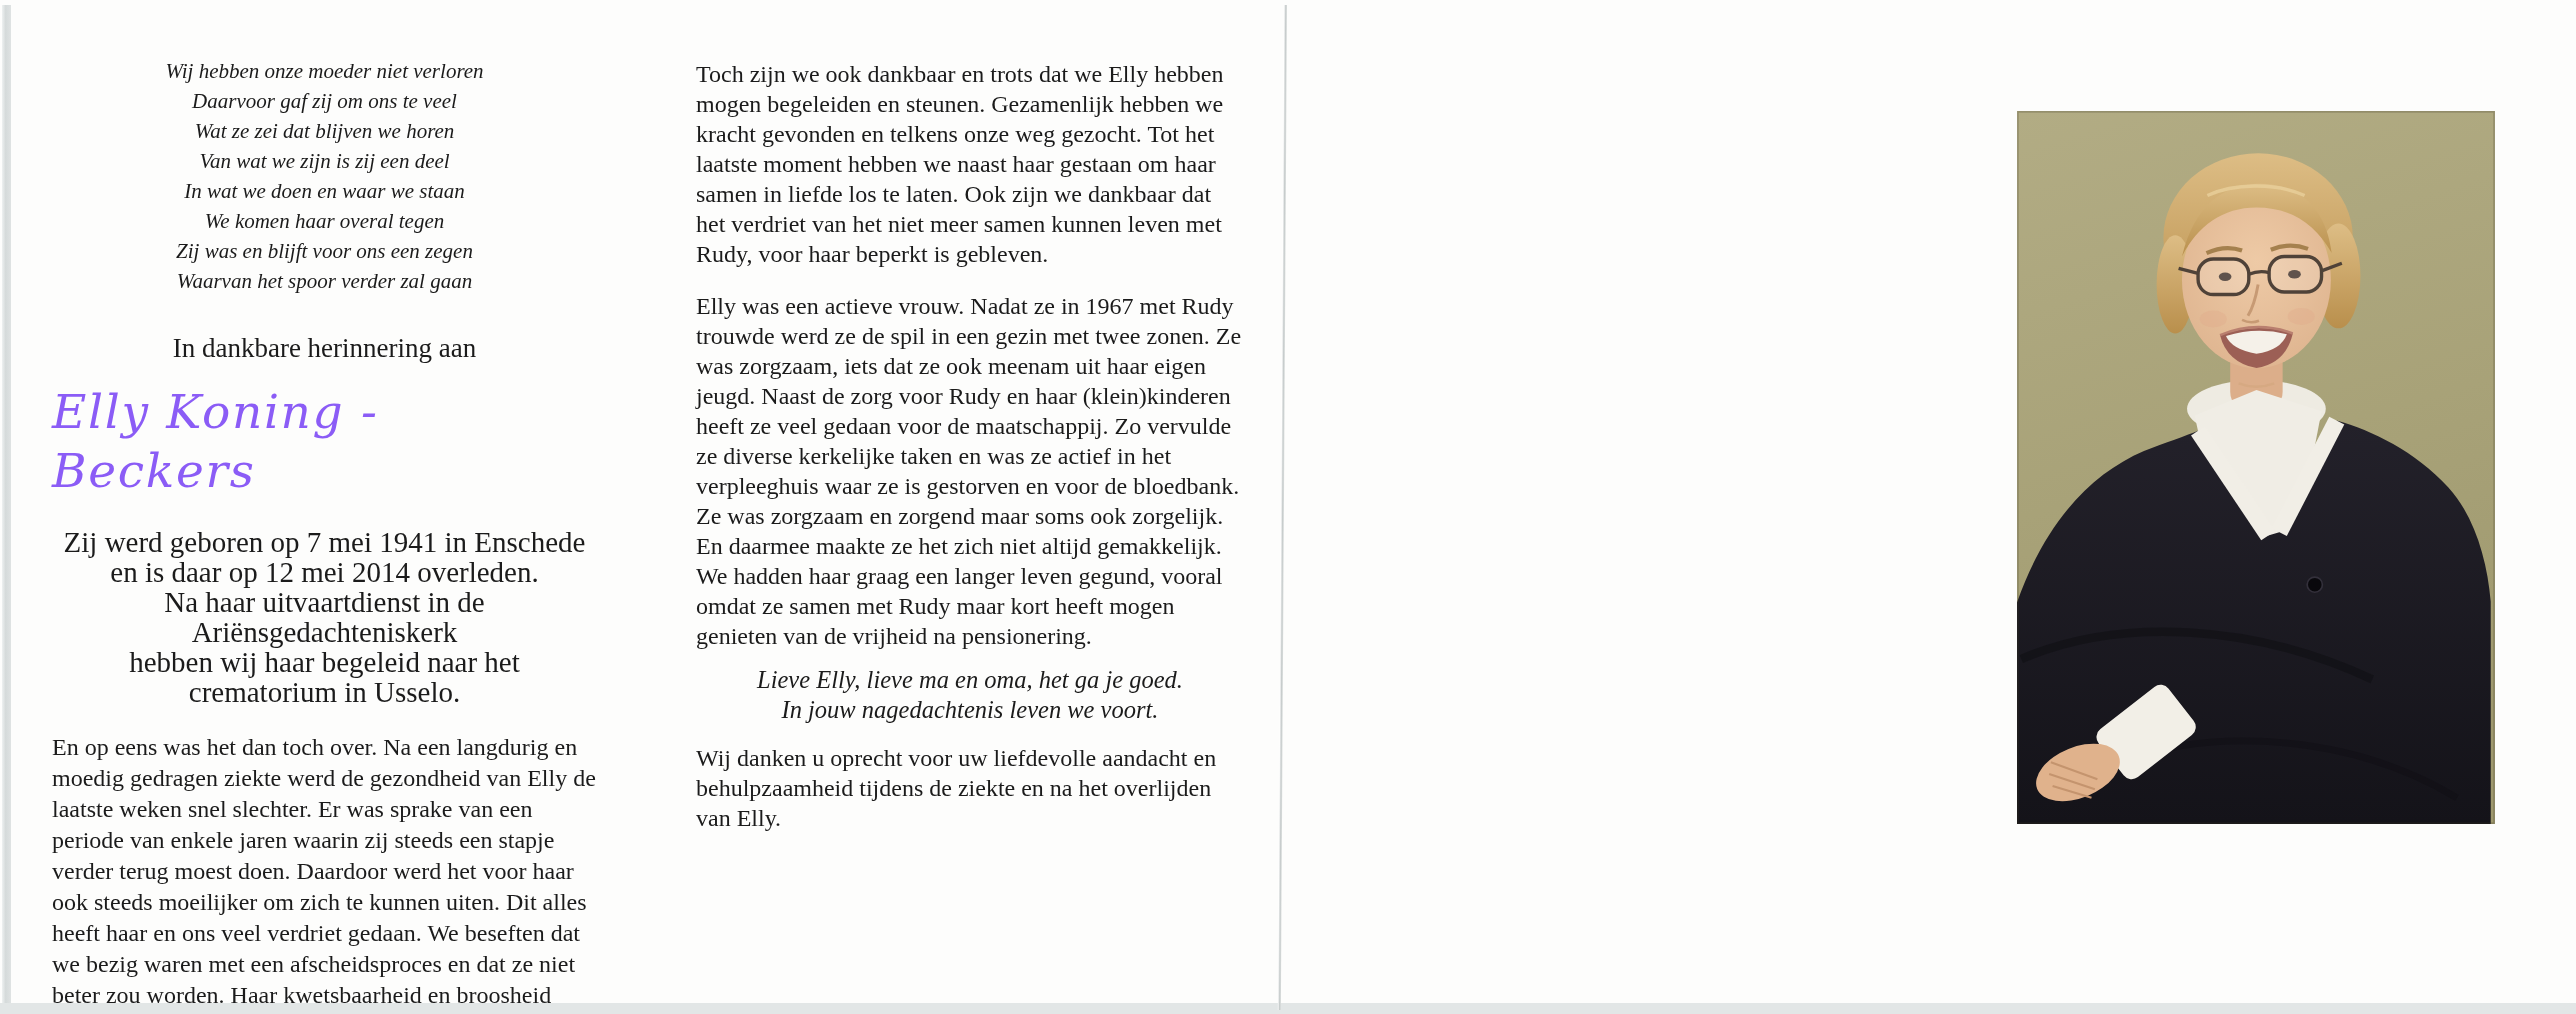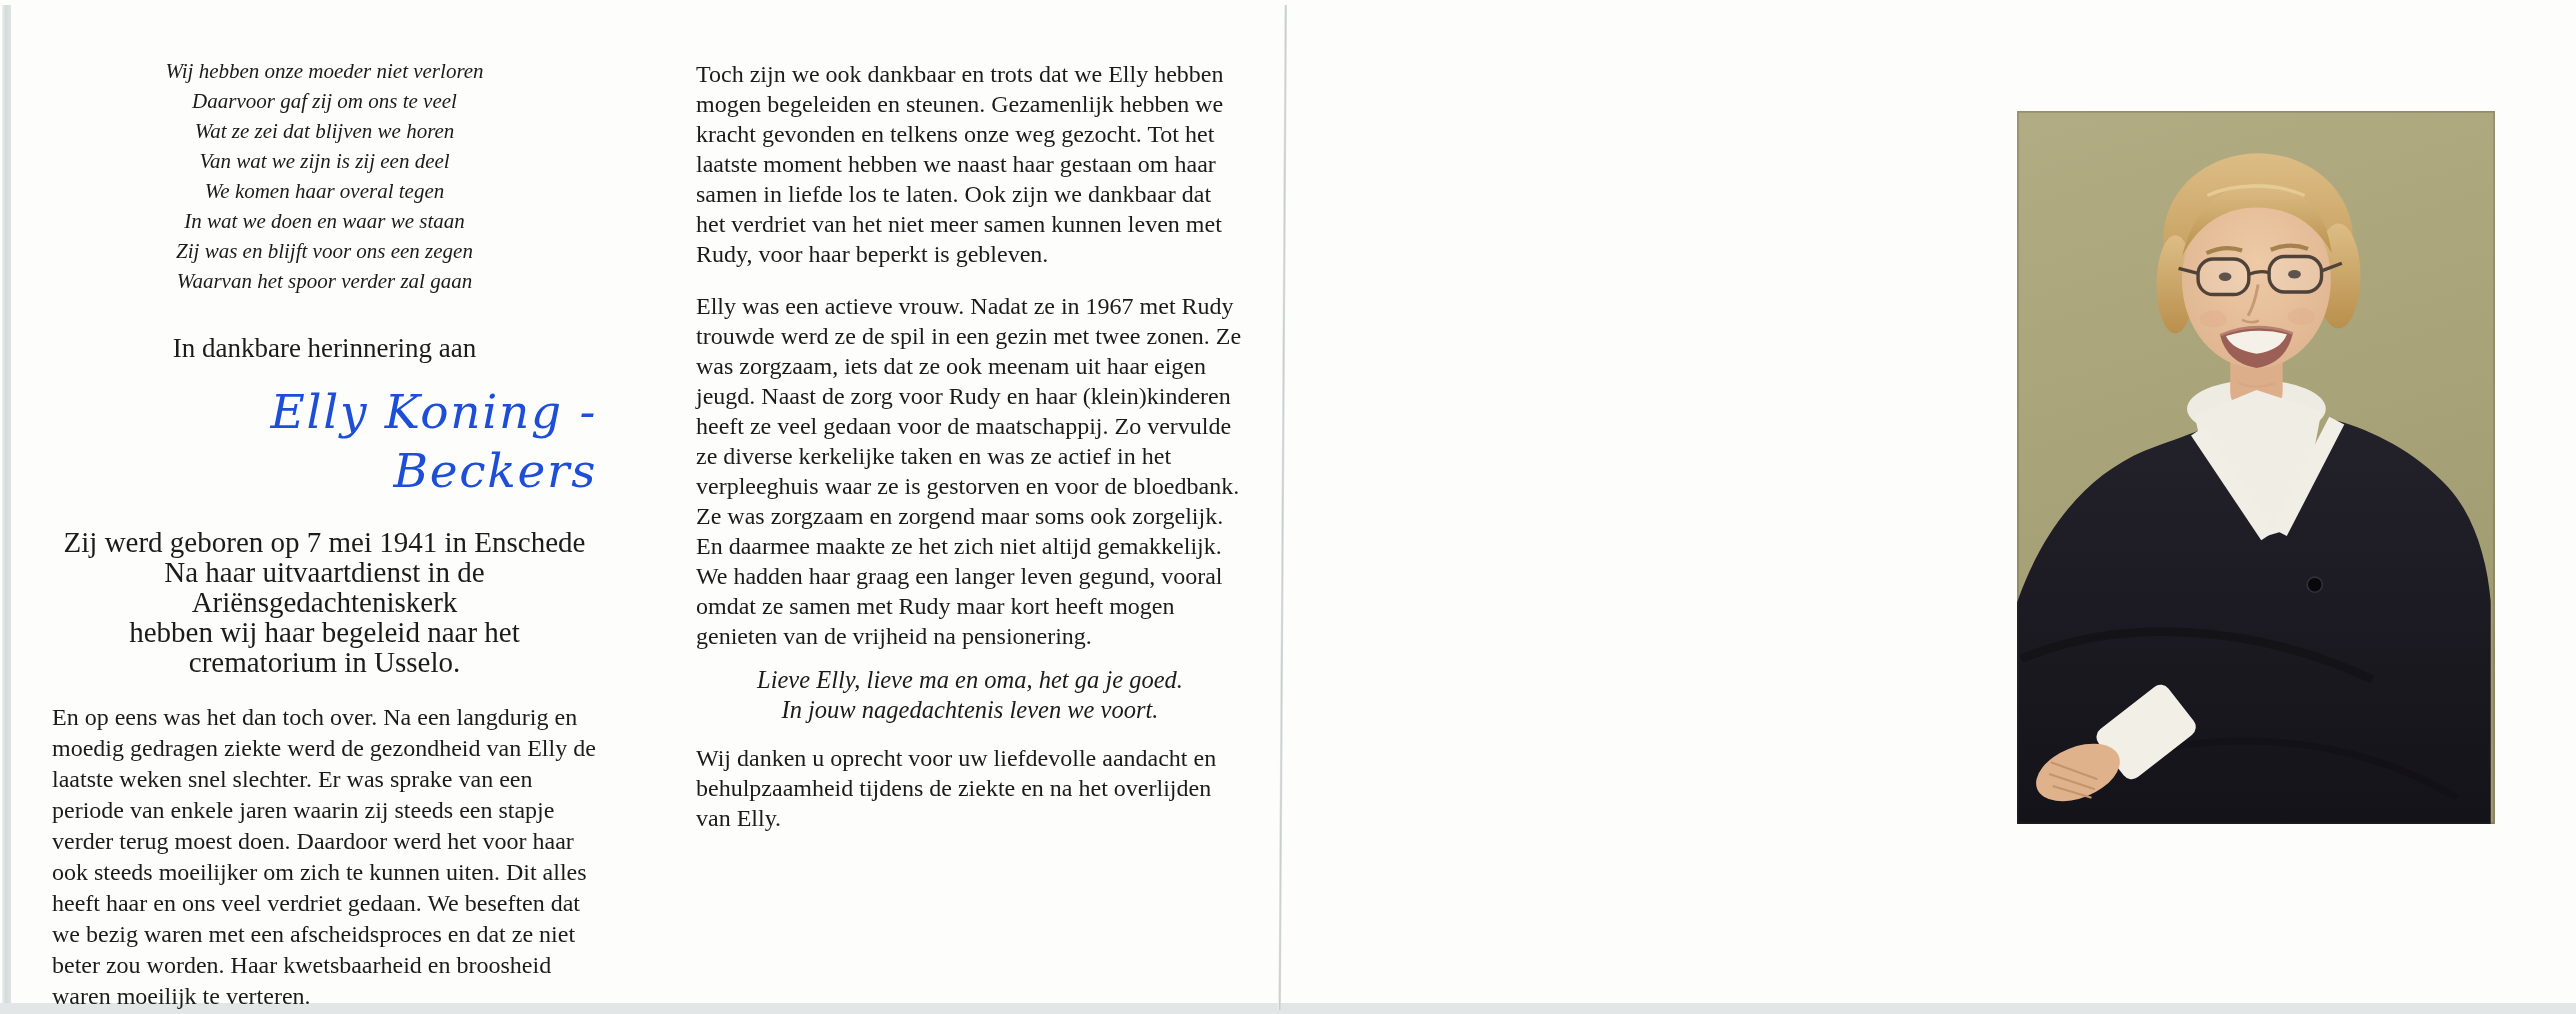--- a/index.html
+++ b/index.html
@@ -29,23 +29,23 @@
 
   
   .col { position: absolute; top: 0; }
   .col1 { left: 52px; top: 56px; width: 545px; }
   .col2 { left: 696px; top: 59px; width: 548px; }
 
   .poem { font-style: italic; font-size: 21px; line-height: 30px; text-align: center; }
   .poem-line { min-height: 30px; }
   .dedication { margin-top: 37px; text-align: center; font-size: 27px; line-height: 30px; }
   .name {
-    margin: 18.6px 0 0 0; text-align: right;
+    margin: 18.6px 0 0 0; text-align: left;
     font-family: "DejaVu Serif", serif; font-style: italic; font-weight: 500;
-    font-size: 47px; line-height: 59px; letter-spacing: 1.7px; color: #1d4ed8;
+    font-size: 47px; line-height: 59px; letter-spacing: 1.7px; color: #8b5cf6;
   }
   .life { margin-top: 27px; text-align: center; font-size: 29px; line-height: 30px; }
   .life-line { min-height: 30px; }
   .para { margin: 0; font-size: 24px; line-height: 30px; text-align: left; }
   .col1 .para { margin-top: 25px; line-height: 31px; }
   .p2a { margin-top: 22px; }
   .farewell { margin-top: 13.5px; font-style: italic; font-size: 24.5px; line-height: 30px; text-align: center; }
   .thanks { margin-top: 18.6px; }
   .closing { margin-top: 20px; font-size: 24.5px; line-height: 30px; text-align: center; margin-right: 71px; }
 
@@ -64,32 +64,33 @@
   <div class="edge-left"></div>
   <div class="edge-bottom"></div>
   <div class="fold"></div>
 
   <section class="col col1">
     <div class="poem">
       <div class="poem-line">Wij hebben onze moeder niet verloren</div>
       <div class="poem-line">Daarvoor gaf zij om ons te veel</div>
       <div class="poem-line">Wat ze zei dat blijven we horen</div>
       <div class="poem-line">Van wat we zijn is zij een deel</div>
+      <div class="poem-line">In wat we doen en waar we staan</div>
       <div class="poem-line">We komen haar overal tegen</div>
-      <div class="poem-line">In wat we doen en waar we staan</div>
       <div class="poem-line">Zij was en blijft voor ons een zegen</div>
       <div class="poem-line">Waarvan het spoor verder zal gaan</div>
     </div>
 
     <div class="dedication">In dankbare herinnering aan</div>
 
     <h1 class="name">Elly Koning - Beckers</h1>
 
     <div class="life">
       <div class="life-line">Zij werd geboren op 7 mei 1941 in Enschede</div>
+      <div class="life-line">en is daar op 12 mei 2014 overleden.</div>
       <div class="life-line">Na haar uitvaartdienst in de Ariënsgedachteniskerk</div>
       <div class="life-line">hebben wij haar begeleid naar het</div>
       <div class="life-line">crematorium in Usselo.</div>
     </div>
 
     <p class="para">En op eens was het dan toch over. Na een langdurig en moedig gedragen ziekte werd de gezondheid van Elly de laatste weken snel slechter. Er was sprake van een periode van enkele jaren waarin zij steeds een stapje verder terug moest doen.  Daardoor werd het voor haar ook steeds moeilijker om zich te kunnen uiten. Dit alles heeft haar en ons veel verdriet gedaan. We beseften dat we bezig waren met een afscheidsproces en dat ze niet beter zou worden. Haar kwetsbaarheid en broosheid waren moeilijk te verteren.</p>
   </section>
 
   <section class="col col2">
     <p class="para p1">Toch zijn we ook dankbaar en trots dat we Elly hebben mogen begeleiden en steunen. Gezamenlijk hebben we kracht gevonden en telkens onze weg gezocht. Tot het laatste moment hebben we naast haar gestaan om haar samen in liefde los te laten. Ook zijn we dankbaar dat het verdriet van het niet meer samen kunnen leven met Rudy, voor haar beperkt is gebleven.</p>

